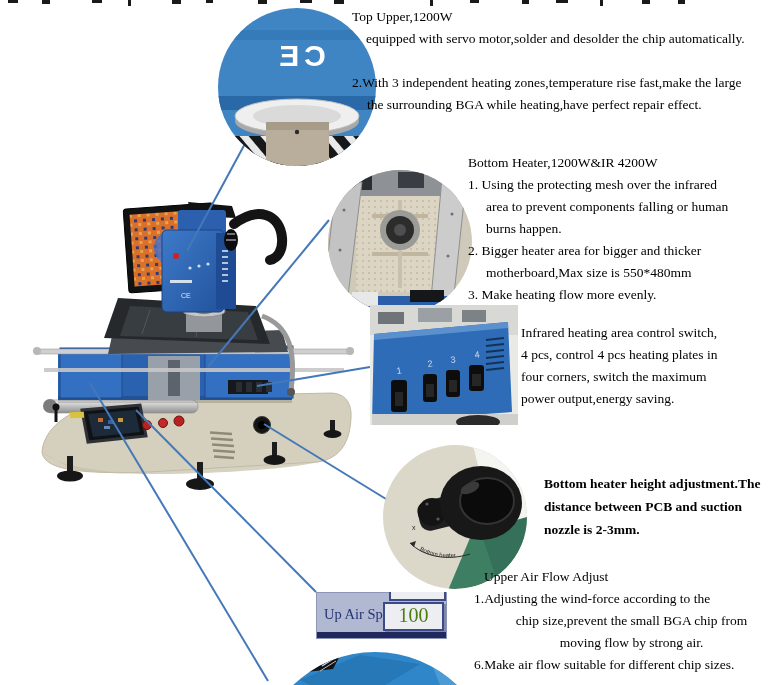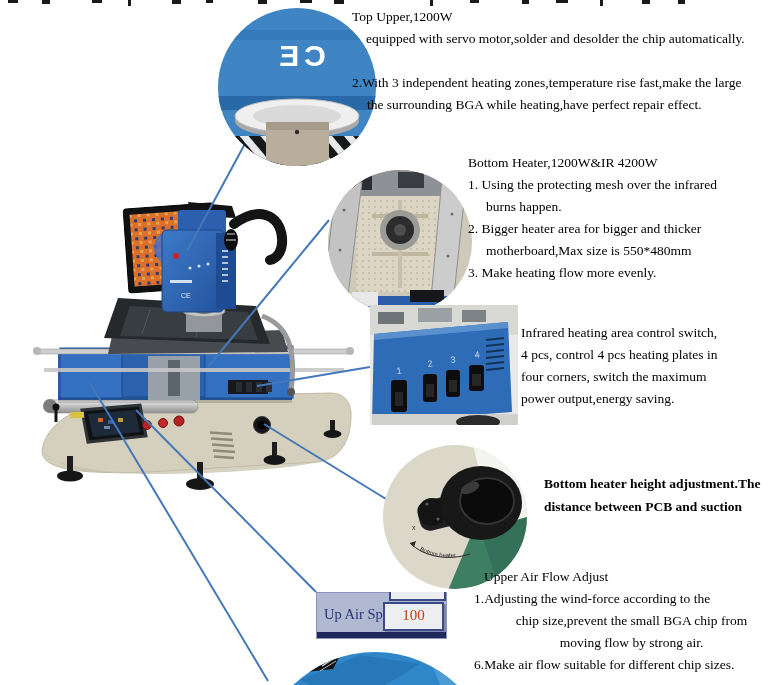--- a/index.html
+++ b/index.html
@@ -14,21 +14,21 @@
   .ind17{padding-left:17px;text-align:center;}
   .ind18{padding-left:18px;}
   .spacer{height:22px;}
   
   .display{position:absolute;left:316px;top:592px;width:131px;height:47px;
            background:#b0b8d2;border:1px solid #8d96b6;box-sizing:border-box;}
   .display .lbl{position:absolute;left:7px;top:13px;font-size:14.5px;color:#273573;
                 font-family:"Liberation Serif",serif;white-space:nowrap;}
   .display .valbox{position:absolute;left:66px;top:9px;width:57px;height:25px;
                    background:#eceef2;border:2px solid #3c4a86;box-shadow:2px 2px 0 #7d88ac;
-                   text-align:center;font-size:15px;line-height:23px;color:#c2410c;}
+                   text-align:center;font-size:20px;line-height:23px;color:#4d7c0f;}
   .display .partialbox{position:absolute;left:72px;top:-1px;width:53px;height:7px;
                    background:#eceef2;border-left:2px solid #3c4a86;border-right:2px solid #3c4a86;
                    border-bottom:2px solid #3c4a86;}
   .display .navybar{position:absolute;left:0;bottom:0;width:100%;height:6px;background:#20285e;}
 </style>
 </head>
 <body>
 
 <div class="canvas">
 
@@ -345,36 +345,38 @@
     <div class="ln">Top Upper,1200W</div>
     <div class="ln ind14">equipped with servo motor,solder and desolder the chip automatically.</div>
     <div class="spacer"></div>
     <div class="ln">2.With 3 independent heating zones,temperature rise fast,make the large</div>
     <div class="ln ind15">the surrounding BGA while heating,have perfect repair effect.</div>
   </div>
 
   <div class="tb" style="left:468px;top:152px;width:300px">
     <div class="ln">Bottom Heater,1200W&amp;IR 4200W</div>
     <div class="ln">1.  Using the protecting mesh over the infrared</div>
+    <div class="ln ind18">area to prevent components falling or human</div>
     <div class="ln ind18">burns happen.</div>
     <div class="ln">2.  Bigger heater area for bigger and thicker</div>
     <div class="ln ind18">motherboard,Max size is 550*480mm</div>
     <div class="ln">3.  Make heating flow more evenly.</div>
   </div>
 
   <div class="tb" style="left:521px;top:322px;width:250px">
     <div class="ln">Infrared heating area control switch,</div>
     <div class="ln">4 pcs, control 4 pcs heating plates in</div>
     <div class="ln">four corners, switch the maximum</div>
     <div class="ln">power output,energy saving.</div>
   </div>
 
   <div class="tb lh23" style="left:544px;top:472px;width:228px">
     <div class="ln">Bottom heater height adjustment.The</div>
     <div class="ln">distance between PCB and suction</div>
+    <div class="ln">nozzle is 2-3mm.</div>
   </div>
 
   <div class="tb" style="left:484px;top:566px;width:288px">
     <div class="ln">Upper Air Flow Adjust</div>
   </div>
   <div class="tb" style="left:474px;top:588px;width:298px">
     <div class="ln">1.Adjusting the wind-force according to the</div>
     <div class="ln ind17">chip size,prevent the small BGA chip from</div>
     <div class="ln ind17">moving flow by strong air.</div>
     <div class="ln">6.Make air flow suitable for different chip sizes.</div>

